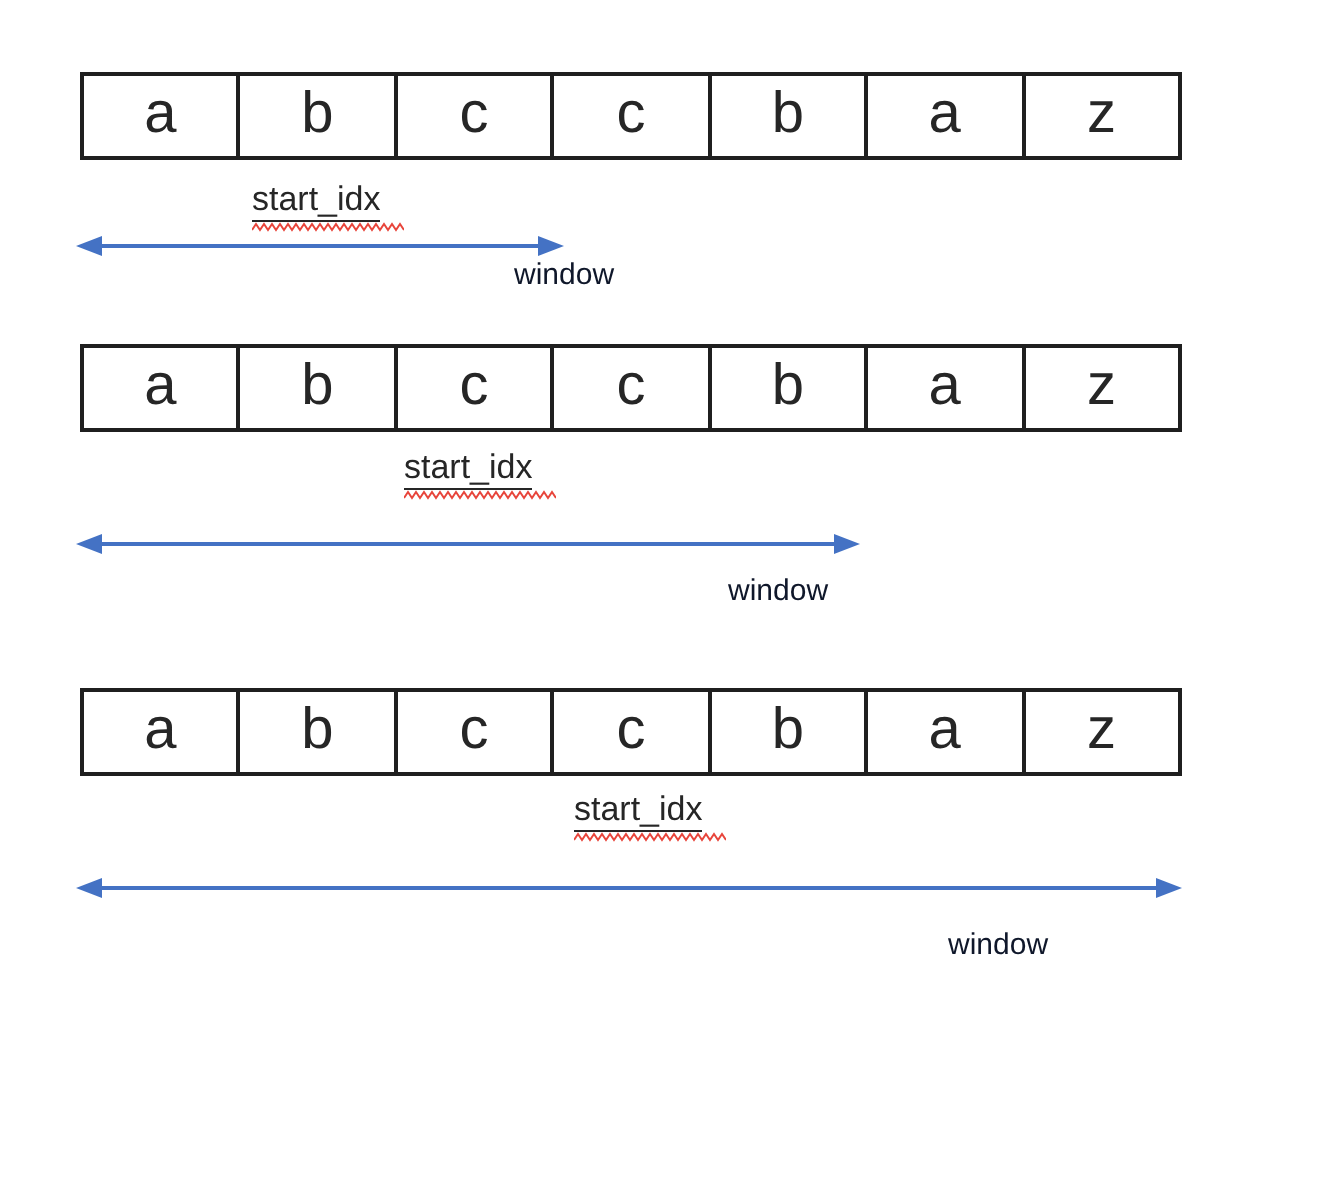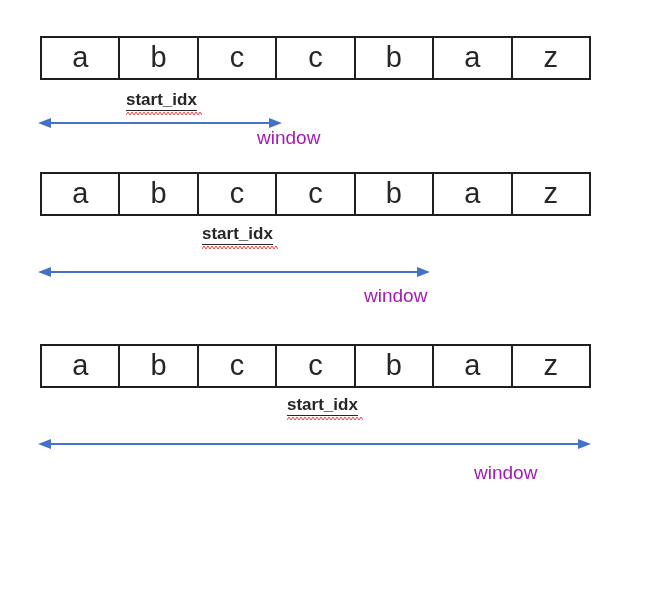--- a/index.html
+++ b/index.html
@@ -43,28 +43,27 @@
     display: inline-flex;
     flex-direction: column;
     align-items: flex-start;
     font-size: 17px;
     line-height: 18px;
     color: #262626;
   }
   .underlined {
     border-bottom: 1px solid #262626;
     padding-bottom: 1px;
-    font-weight: bold;
   }
   .squiggle { display: block; margin-top: 0px; }
   .window-label {
     position: absolute;
-    font-size: 19px;
+    font-size: 15px;
     line-height: 18px;
-    color: #a21caf;
+    color: #0f172a;
   }
 
   
   .arrow {
     position: absolute;
     height: 11px;
     display: flex;
     align-items: center;
   }
   .arrow .head-left {

